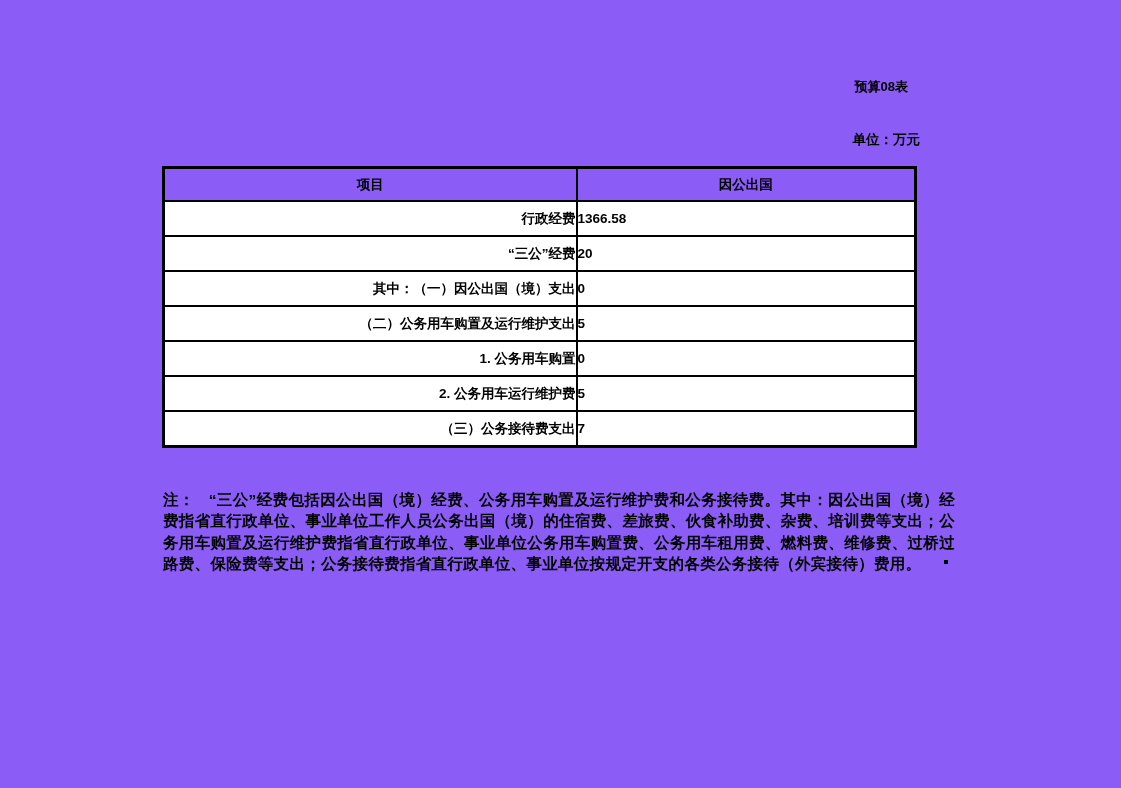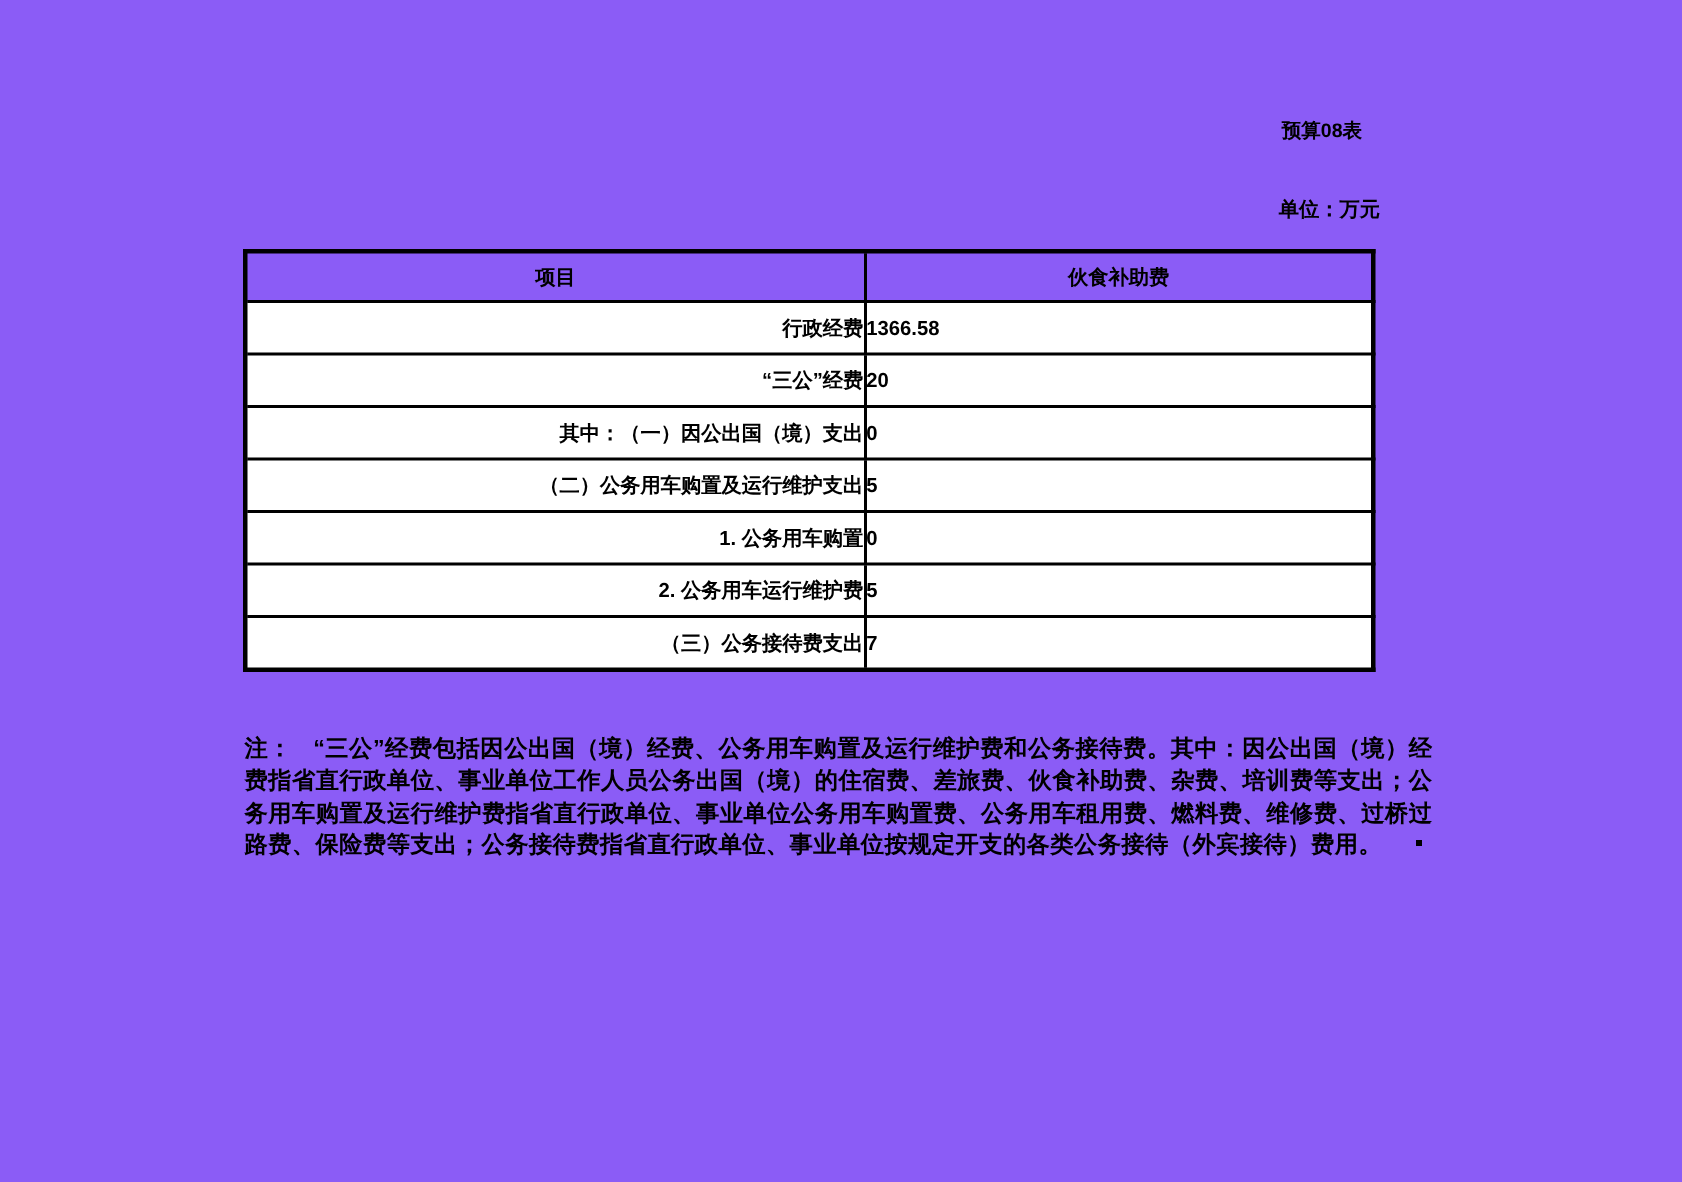--- a/index.html
+++ b/index.html
@@ -116,21 +116,21 @@
   <div class="unit-label">单位：万元</div>
 
   <table class="budget">
     <colgroup>
       <col class="c-item">
       <col class="c-value">
     </colgroup>
     <thead>
       <tr>
         <th>项目</th>
-        <th>伙食补助费</th>
+        <th>因公出国</th>
       </tr>
     </thead>
     <tbody>
       <tr>
         <td class="item ind0">行政经费</td>
         <td class="value">1366.58</td>
       </tr>
       <tr>
         <td class="item ind0">“三公”经费</td>
         <td class="value">20</td>

